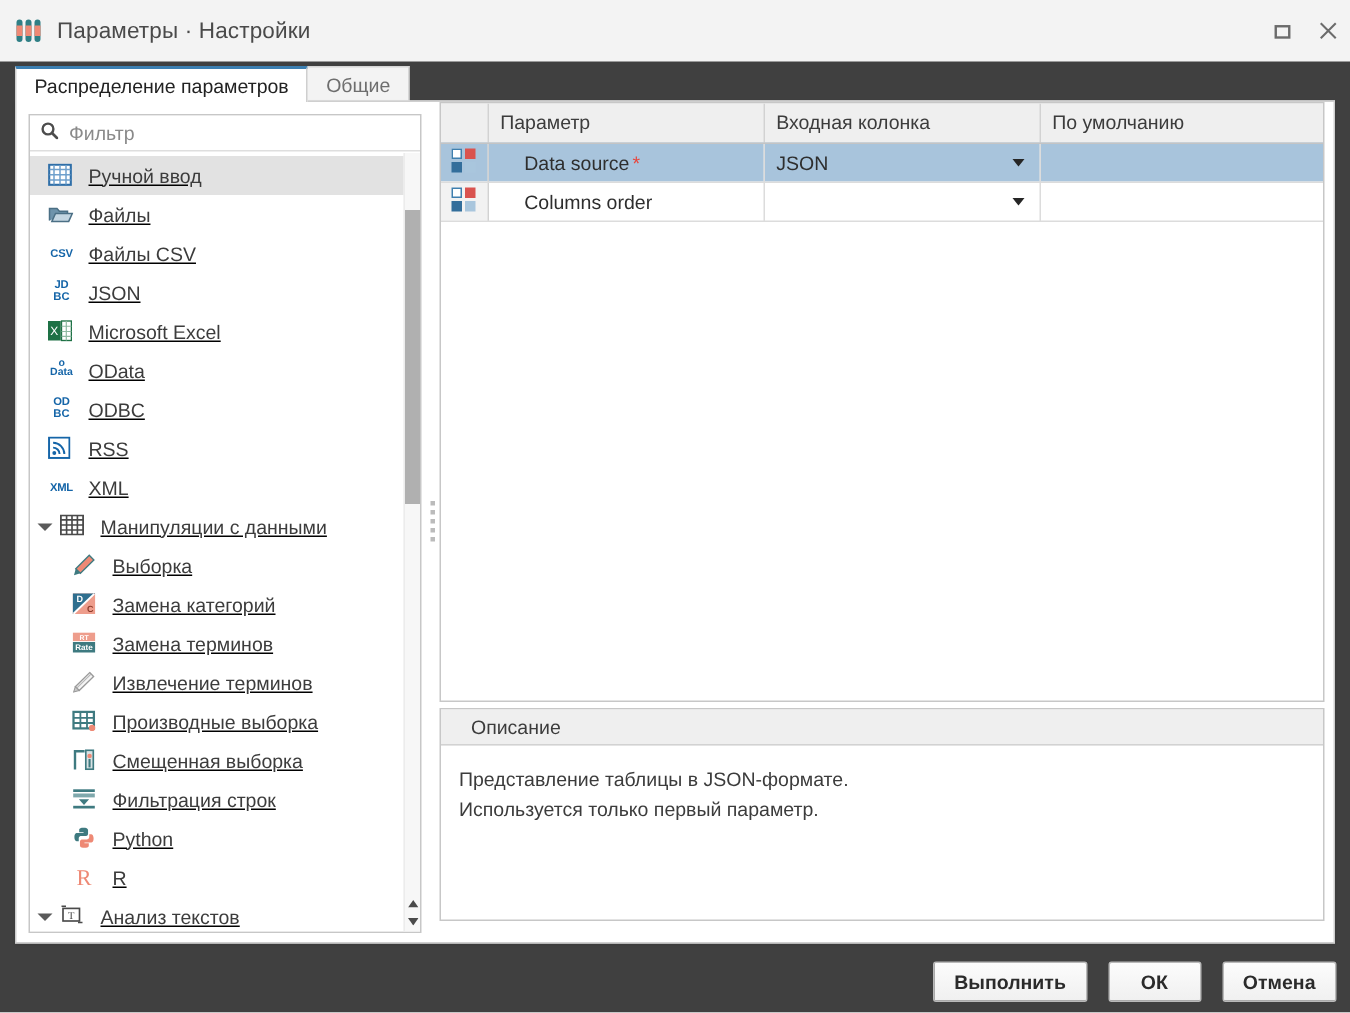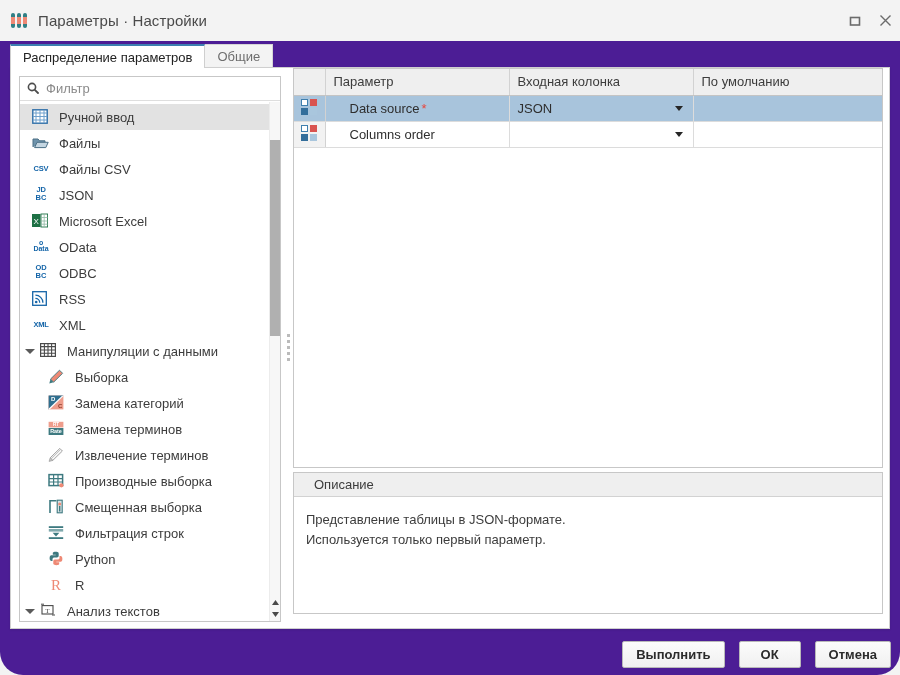--- a/index.html
+++ b/index.html
@@ -7,22 +7,21 @@
     margin: 0; padding: 0;
     width: 900px; height: 675px;
     overflow: hidden;
     font-family: "Liberation Sans", sans-serif;
     background: #f3f3f3;
     -webkit-font-smoothing: antialiased;
   }
   #app {
     position: relative;
     width: 900px; height: 675px;
-    background: #4c1d95;
-    border-radius: 23px;
+    background: #404040;
   }
 
   
   .titlebar {
     position: absolute; left: 0; top: 0; width: 900px; height: 41px;
     background: #f3f3f3;
     display: flex; align-items: center;
   }
   .app-icon {
     margin-left: 11px; width: 17px; height: 17px; position: relative;
@@ -94,21 +93,21 @@
     border: none; outline: none; font-size: 13px; color: #8a8a8a;
     background: transparent; width: 210px; padding: 0; margin-left: 7px;
     font-family: "Liberation Sans", sans-serif;
   }
   .filter-input::placeholder { color: #8a8a8a; opacity: 1; }
 
   .treewrap {
     position: absolute; left: 0; top: 25px; right: 0; bottom: 0;
     overflow: hidden; background: #fff;
   }
-  .treelist { padding: 2px 0 0 0; }
+  .treelist { padding: 2px 0 0 0; text-decoration: underline; }
   .tree-item {
     height: 26px; display: flex; align-items: center; font-size: 13px;
     color: #3c3c3c; padding-left: 12px; cursor: default;
     position: relative;
   }
   .tree-item.selected { background: #e2e2e2; }
   .tree-item.group { padding-left: 4px; }
   .tree-label { margin-left: 9px; white-space: nowrap; }
   .caret {
     width: 12px; height: 12px; display: inline-block; position: relative;

